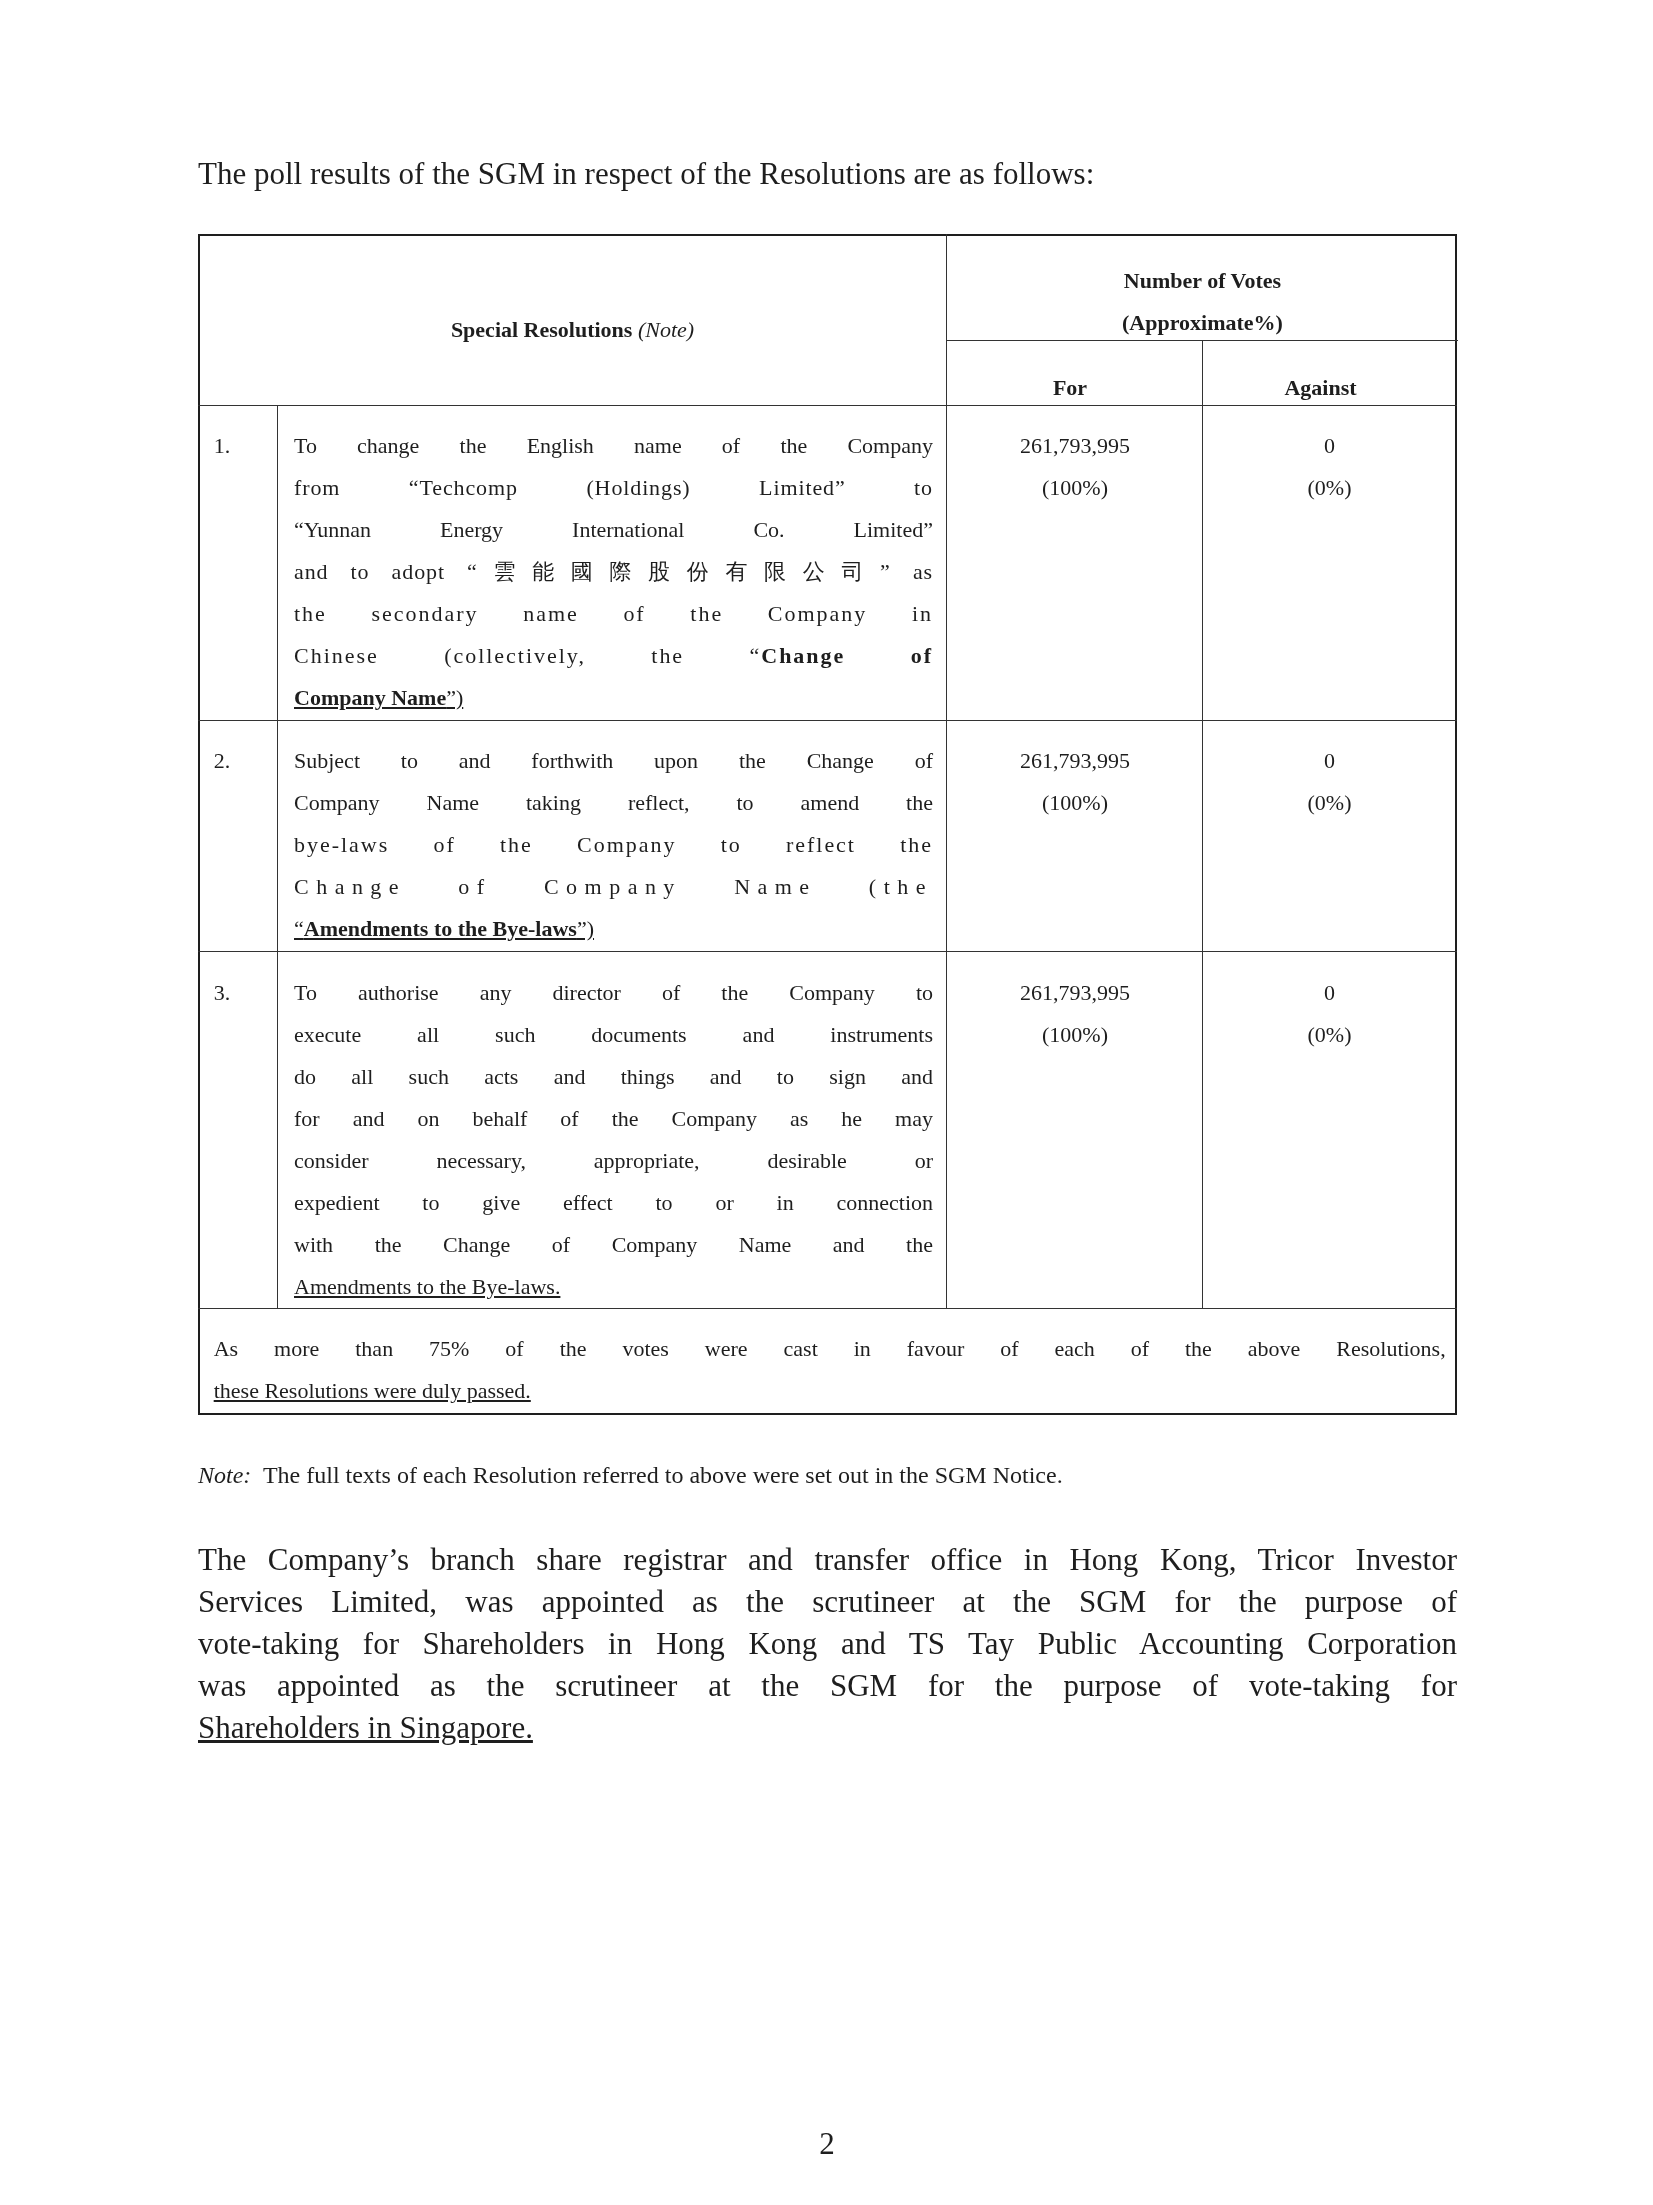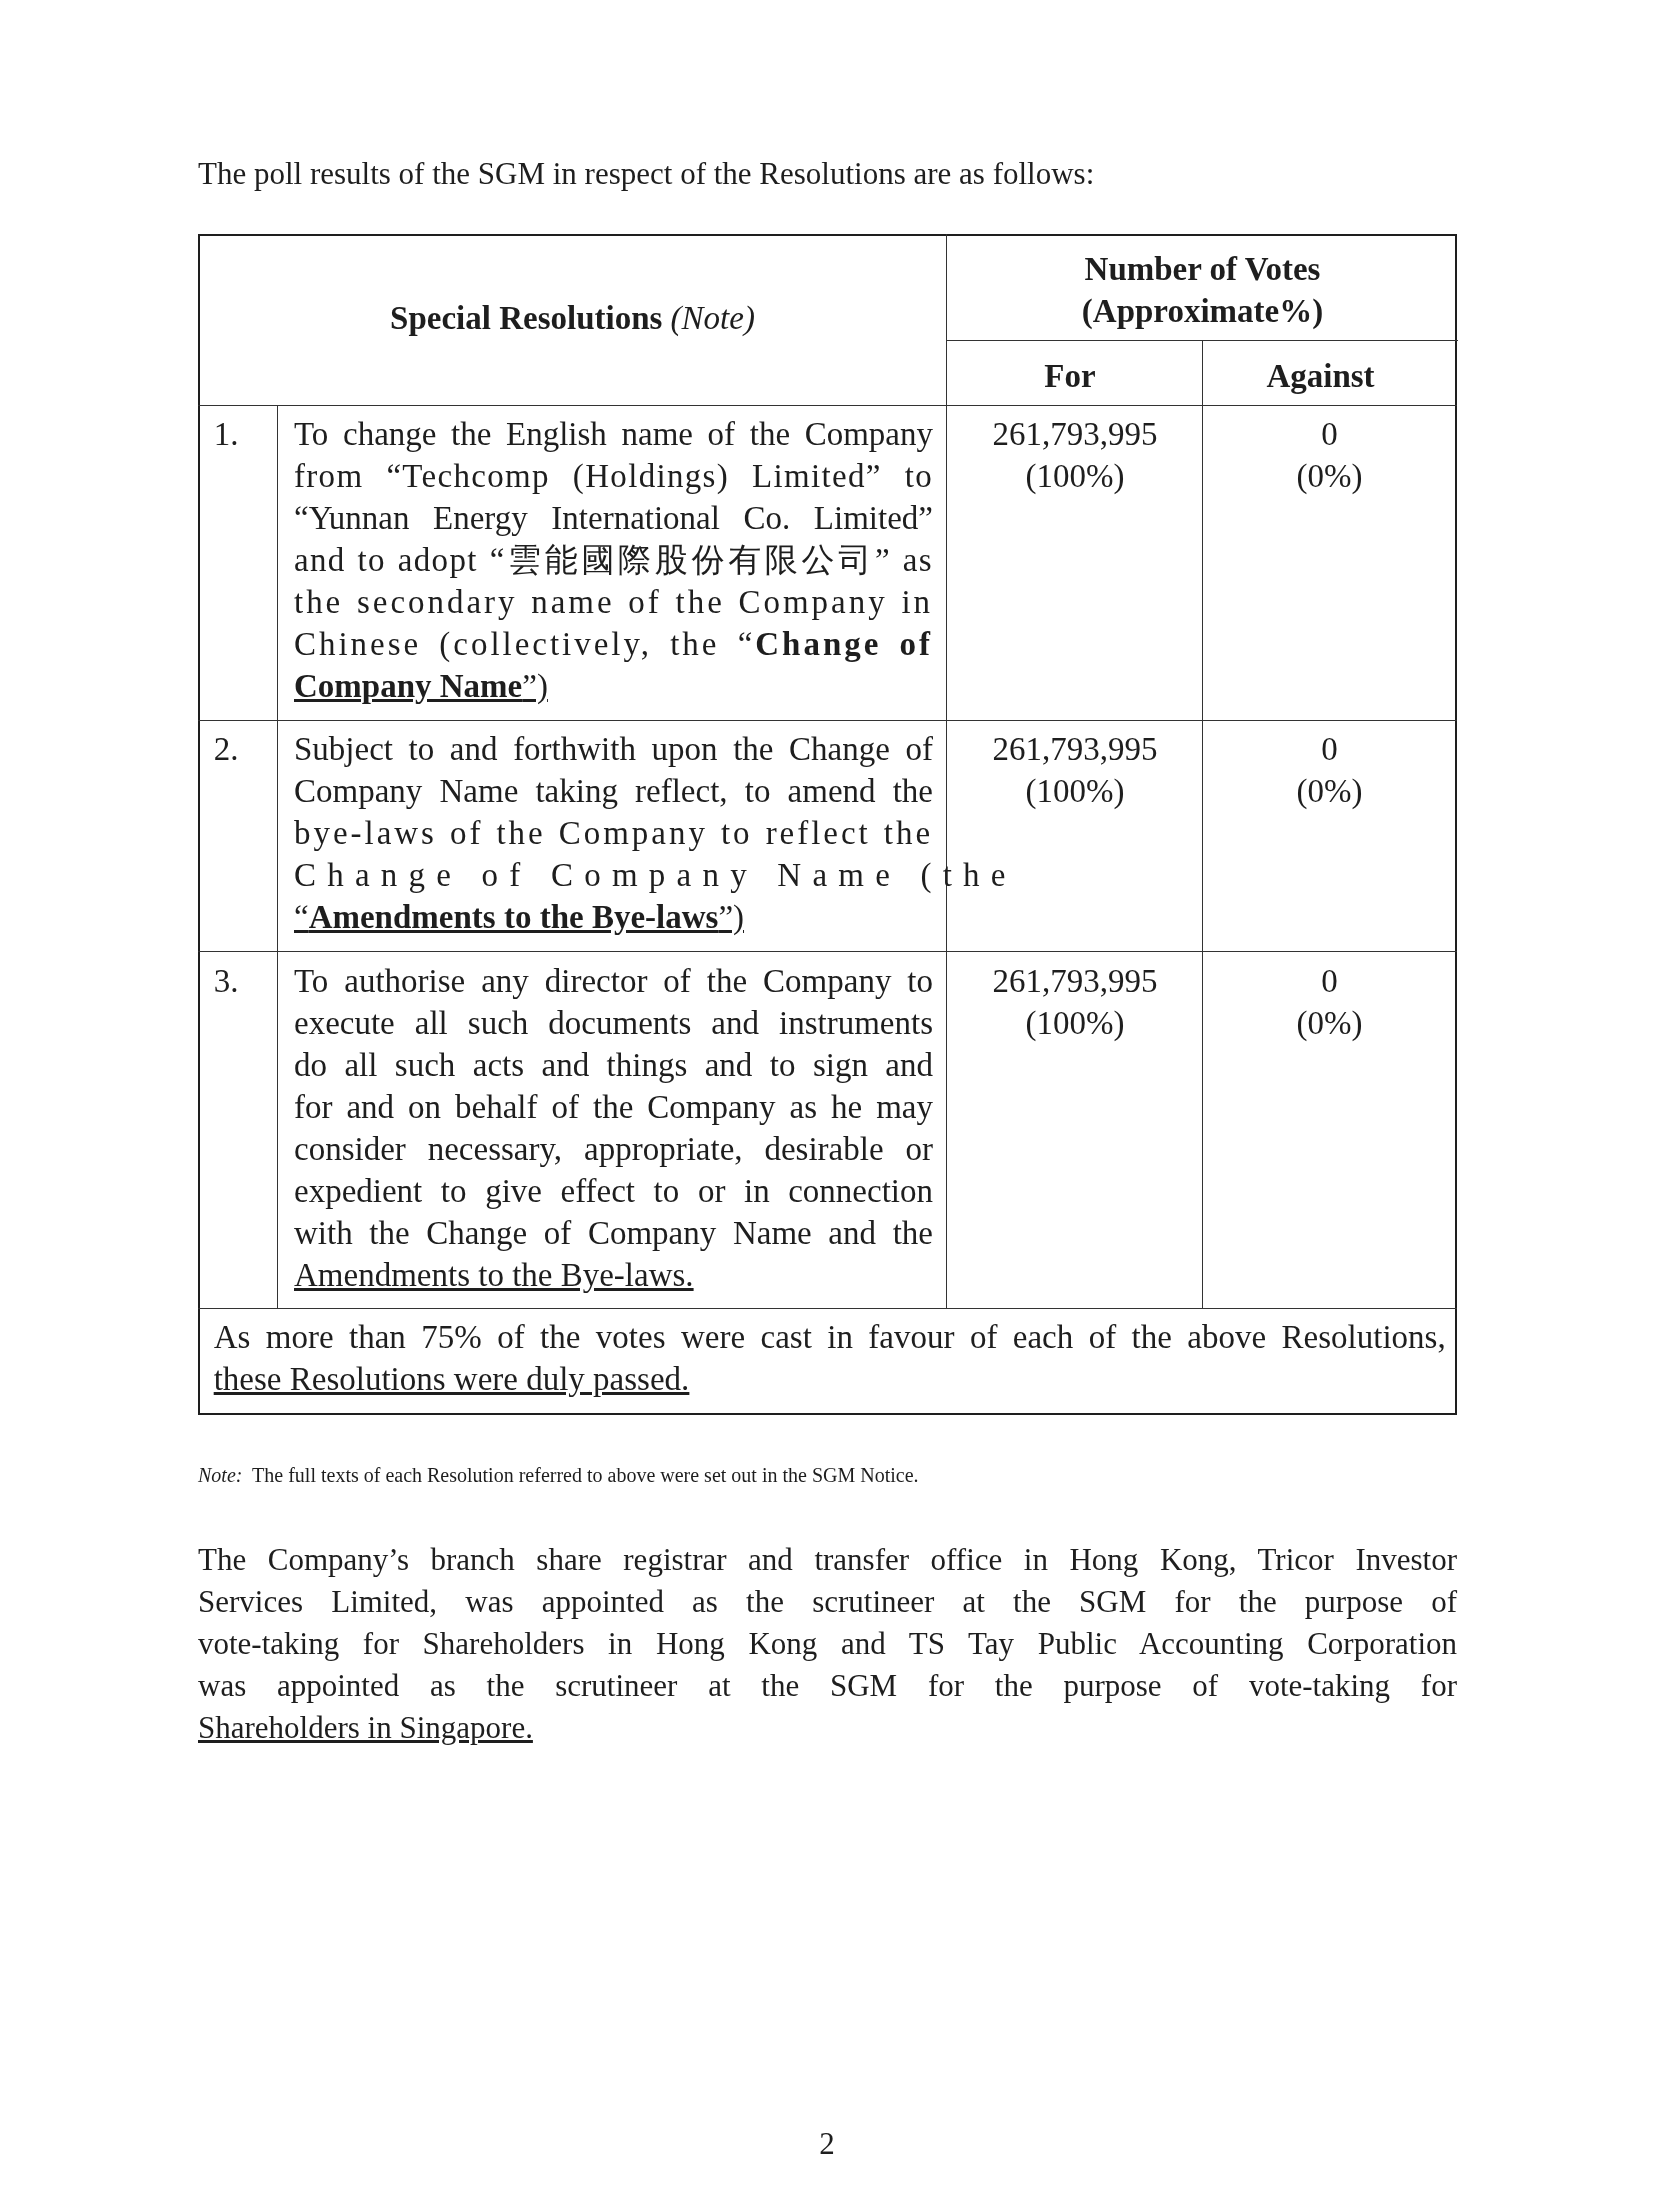--- a/index.html
+++ b/index.html
@@ -14,32 +14,32 @@
   }
   
   .tbl { position: absolute; left: 198px; top: 234px; width: 1259px; height: 1181px; }
   .border-outer {
     position: absolute; left: 0; top: 0; right: 0; bottom: 0;
     border: 2.9px solid #1e1e1e; box-sizing: border-box;
   }
   .hline, .vline { position: absolute; background: #333; }
   .hline { height: 1.4px; }
   .vline { width: 1.4px; }
-  .cell { position: absolute; font-size: 33px; line-height: 42px; box-sizing: border-box; }
+  .cell { position: absolute; font-size: 22px; line-height: 42px; box-sizing: border-box; margin-top: 12px; }
   .center { text-align: center; }
   .bold { font-weight: bold; }
   .ital { font-style: italic; font-weight: normal; }
   .spread { letter-spacing: 0.34em; }
   .spread-med { letter-spacing: 0.09em; }
   .spread-sm { letter-spacing: 0.04em; }
   .line { display: block; text-align: justify; text-align-last: justify; white-space: nowrap; }
   .line.last { text-align-last: left; text-decoration: underline; }
   .note {
     position: absolute; left: 198px; top: 1460px;
-    font-size: 20px; line-height: 31px; white-space: nowrap; text-align: right;
+    font-size: 24px; line-height: 31px; white-space: nowrap; text-align: right;
   }
   .para {
     position: absolute; left: 198px; top: 1539px; width: 1259px;
     font-size: 31px; line-height: 42px;
   }
   .pagenum {
     position: absolute; left: 0; width: 1654px; top: 2123px;
     text-align: center; font-size: 31px; line-height: 41px;
   }
 </style>

